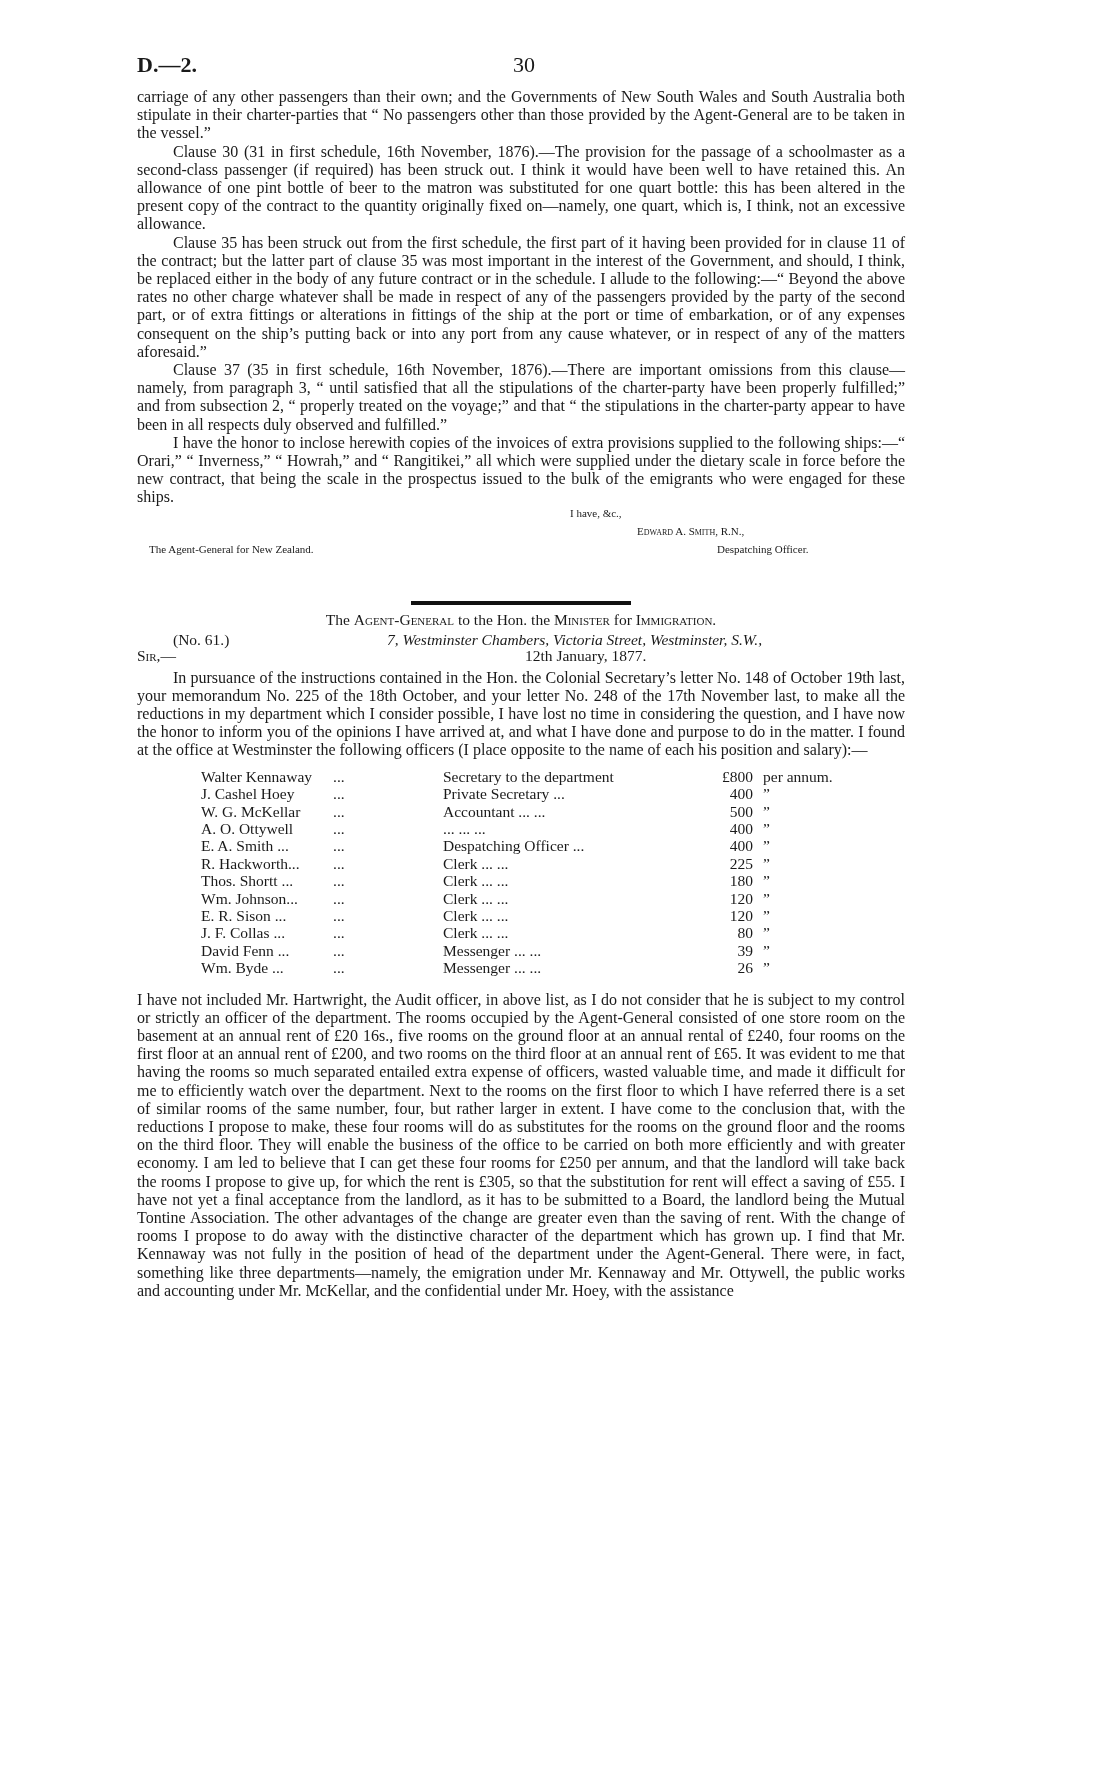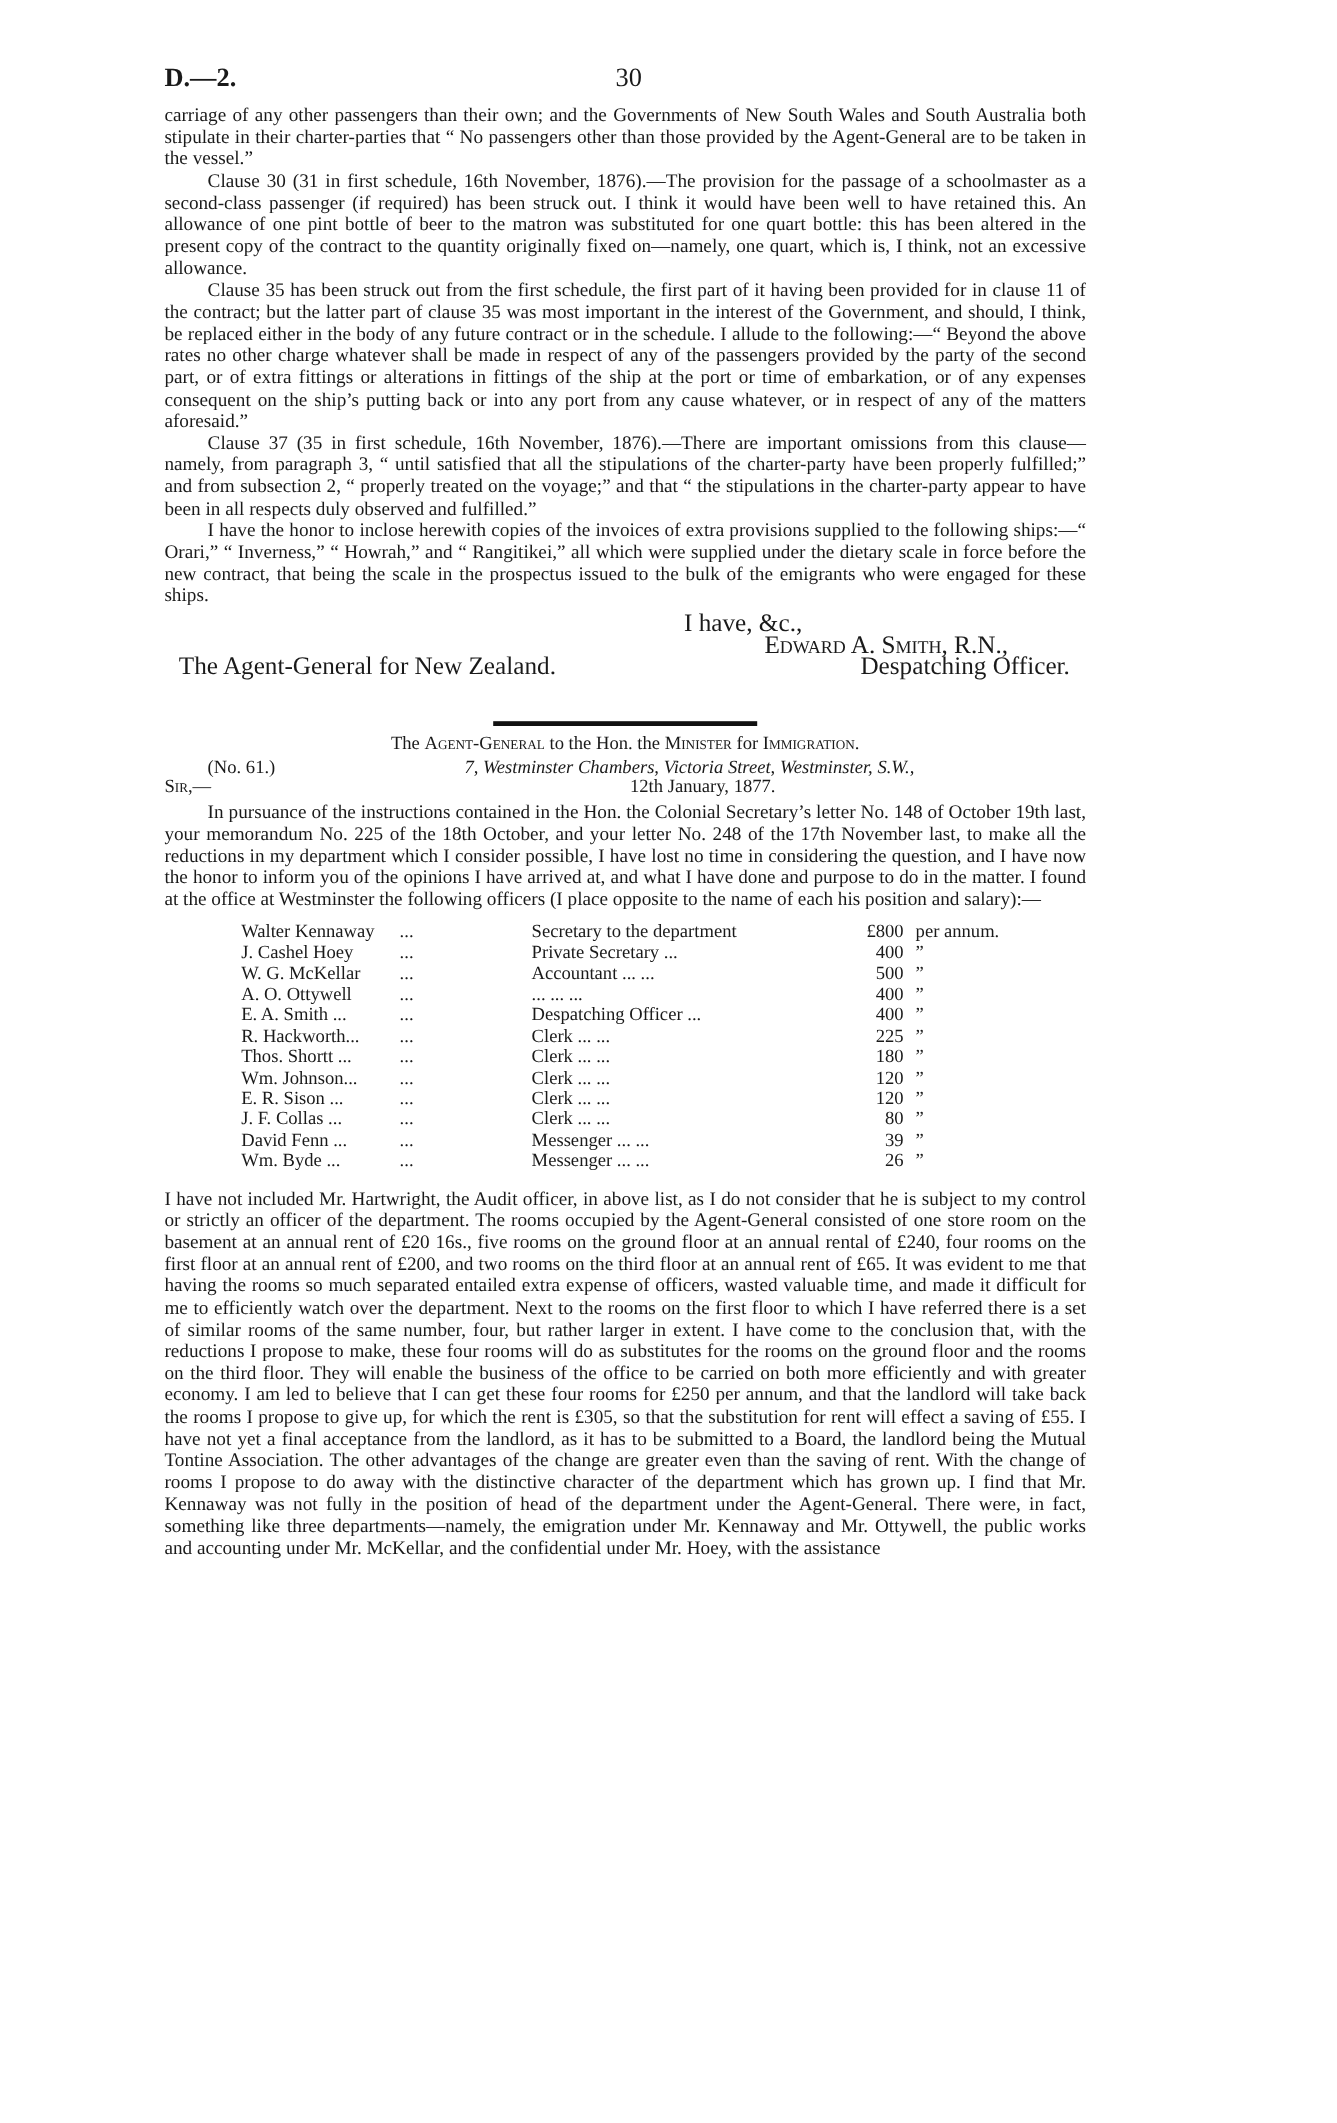--- a/index.html
+++ b/index.html
@@ -5,21 +5,21 @@
   html, body { margin: 0; padding: 0; background: #ffffff; }
   body { width: 1114px; height: 1769px; position: relative; overflow: hidden;
          font-family: "Liberation Serif", "DejaVu Serif", serif; color: #1a1a1a; }
   .page { position: absolute; left: 137px; top: 48px; width: 768px; }
   .header { position: relative; height: 40px; }
   .hdr-left { position: absolute; left: 0; top: 4px; font-size: 22px; font-weight: bold; }
   .hdr-num { position: absolute; left: 376px; top: 4px; font-size: 22px; }
   .body-text { font-size: 16px; line-height: 18.2px; text-align: justify; margin: 0; }
   .para { margin: 0; text-indent: 36px; }
   .para.noindent { text-indent: 0; }
-  .sig-block { position: relative; height: 60px; font-size: 21px; }
+  .sig-block { position: relative; height: 60px; font-size: 11px; }
   .sig-have { position: absolute; left: 433px; top: 0; }
   .sig-name { position: absolute; left: 500px; top: 18px; font-variant: small-caps; }
   .sig-title { position: absolute; left: 580px; top: 36px; }
   .sig-addr { position: absolute; left: 12px; top: 36px; }
   .rule { width: 220px; height: 4px; background: #111; margin: 34px auto 0 auto; position: relative; left: 0; }
   .letter-no { text-align: center; font-size: 22px; margin-top: 28px; }
   .letter-head { text-align: center; font-size: 15.5px; margin-top: 6px; }
   .sc { font-variant: small-caps; }
   .meta { position: relative; height: 40px; font-size: 15.5px; }
   .meta .no { position: absolute; left: 36px; top: 2px; }

